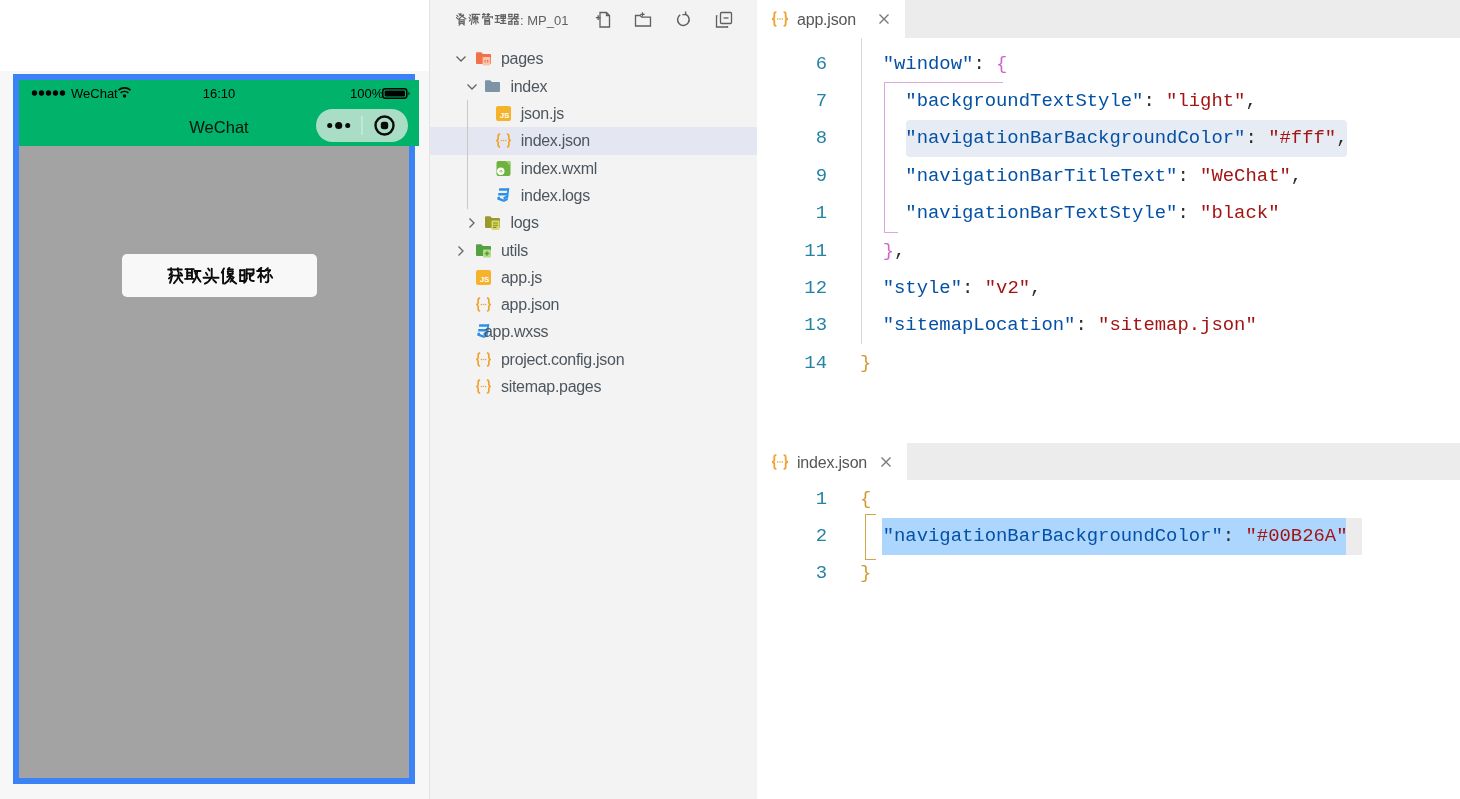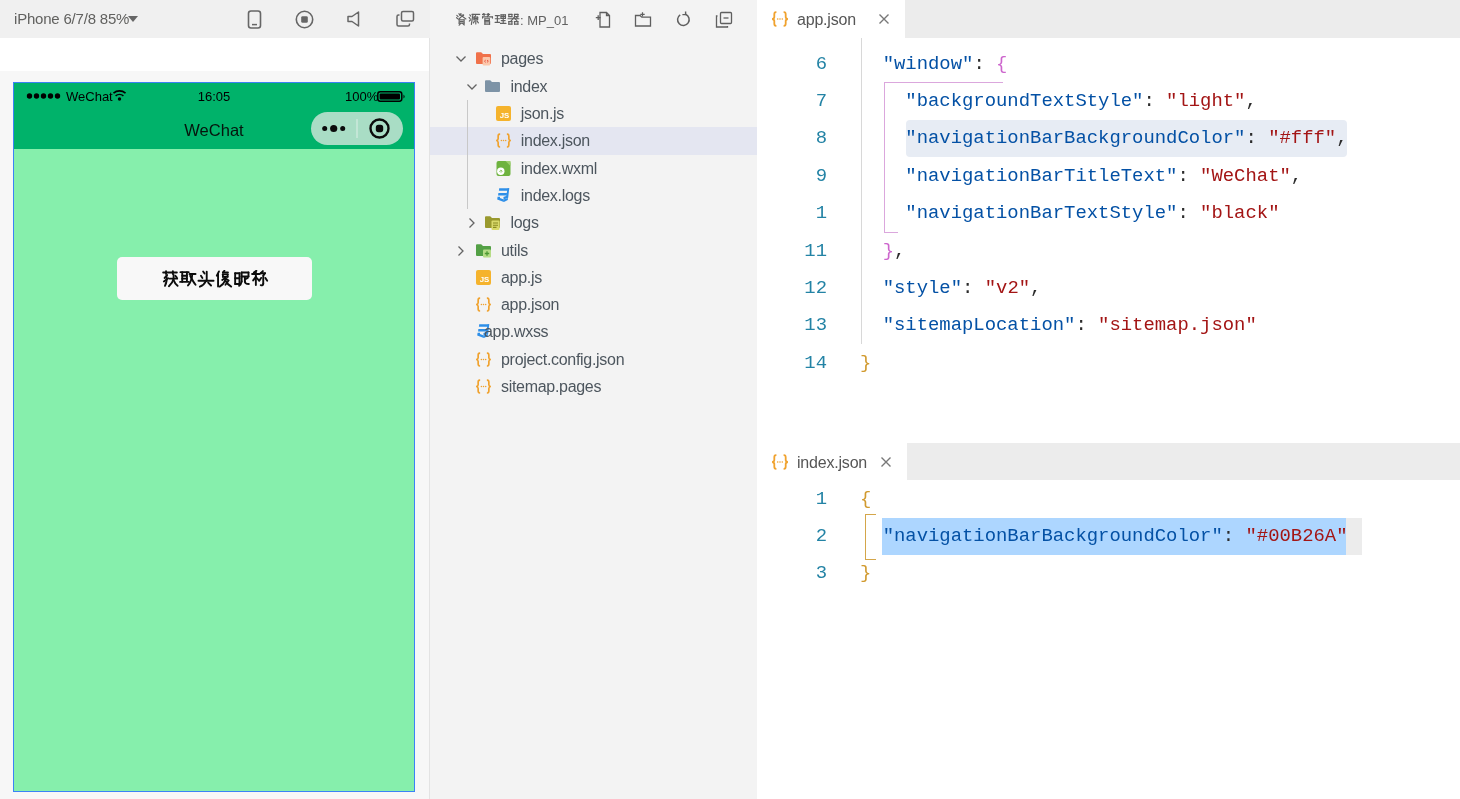--- a/index.html
+++ b/index.html
@@ -8,21 +8,21 @@
   .abs { position:absolute; }
   #stage { position:relative; width:1460px; height:799px; }
   #sim { position:absolute; left:0; top:0; width:430px; height:799px; background:#fff; }
   #simlow { position:absolute; left:0; top:71px; width:430px; height:728px; background:#f7f7f7; }
   #simborder { position:absolute; left:429px; top:0; width:1px; height:799px; background:#e3e3e3; }
   #simbar { position:absolute; left:0; top:0; width:430px; height:38px; background:#f0f0f0; }
   #simbar .lbl { position:absolute; left:14px; top:0; height:38px; line-height:38px;
     font-size:15px; color:#61615f; letter-spacing:-0.2px; }
   .tri { position:absolute; width:0; height:0; border-left:5px solid transparent;
     border-right:5px solid transparent; border-top:6px solid #666; }
-  #phone { position:absolute; left:13px; top:82px; width:402px; height:710px; background:#86efac; border:1px solid #3b82f6; }
+  #phone { position:absolute; left:13px; top:74px; width:402px; height:710px; background:#a3a3a3; border:6px solid #3b82f6; }
   #phonein { position:absolute; left:0; top:0; width:400px; height:708px; }
   #gbar { position:absolute; left:0; top:0; width:400px; height:66px; background:#00b26a; }
   .sbt { position:absolute; font-size:13px; color:#000; top:0; height:26px; line-height:27px; }
   #navtitle { position:absolute; left:0; top:37px; width:400px; text-align:center;
     font-size:16.5px; line-height:20px; color:#06140d; }
   #capsule { position:absolute; left:297px; top:29px; width:92px; height:33px;
     background:#a9ddc5; border-radius:17px; }
   #btn { position:absolute; left:103px; top:174px; width:195px; height:43px;
     background:#f8f8f8; border-radius:5px; }
   #hello { position:absolute; left:0; top:429px; width:400px; text-align:center;
@@ -42,56 +42,37 @@
   .k { color:#0451a5; } .v { color:#a31515; } .p { color:#2b2b2b; }
   .bg { color:#d19a2f; } .bp { color:#cd66cd; }
   svg { display:block; }
 </style>
 </head>
 <body>
 <div id="stage">
   <div id="sim">
     <div id="simlow"></div>
       <div id="simborder"></div>
-      <div id="simbar">
-      <div class="lbl">iPhone 6/7/8 85%</div>
-      <div class="tri" style="left:128px; top:16px;"></div>
-      <svg class="abs" style="left:246px; top:10px;" width="17" height="19" viewBox="0 0 17 19">
-        <rect x="2.5" y="1" width="12" height="17" rx="2.5" fill="none" stroke="#666" stroke-width="1.6"></rect>
-        <line x1="6" y1="14.6" x2="11" y2="14.6" stroke="#666" stroke-width="1.5"></line>
-      </svg>
-      <svg class="abs" style="left:295px; top:10px;" width="19" height="19" viewBox="0 0 19 19">
-        <circle cx="9.5" cy="9.5" r="8.2" fill="none" stroke="#666" stroke-width="1.6"></circle>
-        <rect x="6.2" y="6.2" width="6.6" height="6.6" rx="1.4" fill="#666"></rect>
-      </svg>
-      <svg class="abs" style="left:346px; top:10px;" width="18" height="18" viewBox="0 0 18 18">
-        <path d="M2 6.5 L6 6.5 L12.5 2 L12.5 16 L6 11.5 L2 11.5 Z" fill="none" stroke="#666" stroke-width="1.5" stroke-linejoin="round"></path>
-      </svg>
-      <svg class="abs" style="left:396px; top:10px;" width="19" height="18" viewBox="0 0 19 18">
-        <rect x="5.5" y="1.5" width="12" height="9.5" rx="1.5" fill="none" stroke="#666" stroke-width="1.5"></rect>
-        <path d="M3.5 5 L2.5 5 A1.5 1.5 0 0 0 1 6.5 L1 14.5 A1.5 1.5 0 0 0 2.5 16 L12 16 A1.5 1.5 0 0 0 13.5 14.5 L13.5 13.5" fill="none" stroke="#666" stroke-width="1.5"></path>
-      </svg>
-    </div>
     <div id="phone">
         <div id="phonein">
       <div id="gbar">
         <svg class="abs" style="left:11px; top:8px;" width="40" height="10" viewBox="0 0 40 10">
           <circle cx="4.5" cy="5" r="2.7" fill="#000"></circle>
               <circle cx="11.5" cy="5" r="2.7" fill="#000"></circle>
           <circle cx="18.5" cy="5" r="2.7" fill="#000"></circle>
               <circle cx="25.5" cy="5" r="2.7" fill="#000"></circle>
           <circle cx="32.5" cy="5" r="2.7" fill="#000"></circle>
         </svg>
         <div class="sbt" style="left:52px;">WeChat</div>
         <svg class="abs" style="left:99px; top:7px;" width="13" height="11" viewBox="0 0 13 11">
           <path d="M0.5 3.2 A9 9 0 0 1 12.5 3.2" fill="none" stroke="#000" stroke-width="1.6"></path>
           <path d="M2.6 5.9 A6 6 0 0 1 10.4 5.9" fill="none" stroke="#000" stroke-width="1.6"></path>
           <circle cx="6.5" cy="9" r="1.7" fill="#000"></circle>
         </svg>
-        <div class="sbt" style="left:0; width:400px; text-align:center;">16:05</div>
+        <div class="sbt" style="left:0; width:400px; text-align:center;">16:10</div>
         <div class="sbt" style="left:331px;">100%</div>
         <svg class="abs" style="left:363px; top:8px;" width="30" height="11" viewBox="0 0 30 11">
           <rect x="0.8" y="0.8" width="24" height="9.4" rx="2.4" fill="none" stroke="#000" stroke-width="1.5"></rect>
           <rect x="2.6" y="2.6" width="20.4" height="5.8" rx="1" fill="#000"></rect>
           <path d="M26.5 3.4 A2.6 2.6 0 0 1 26.5 7.6 Z" fill="#000"></path>
         </svg>
         <div id="navtitle">WeChat</div>
         <div id="capsule">
           <svg class="abs" style="left:10px; top:12px;" width="27" height="9" viewBox="0 0 27 9">
           <circle cx="3.7" cy="4.5" r="2.5" fill="#0b0b0b"></circle>

